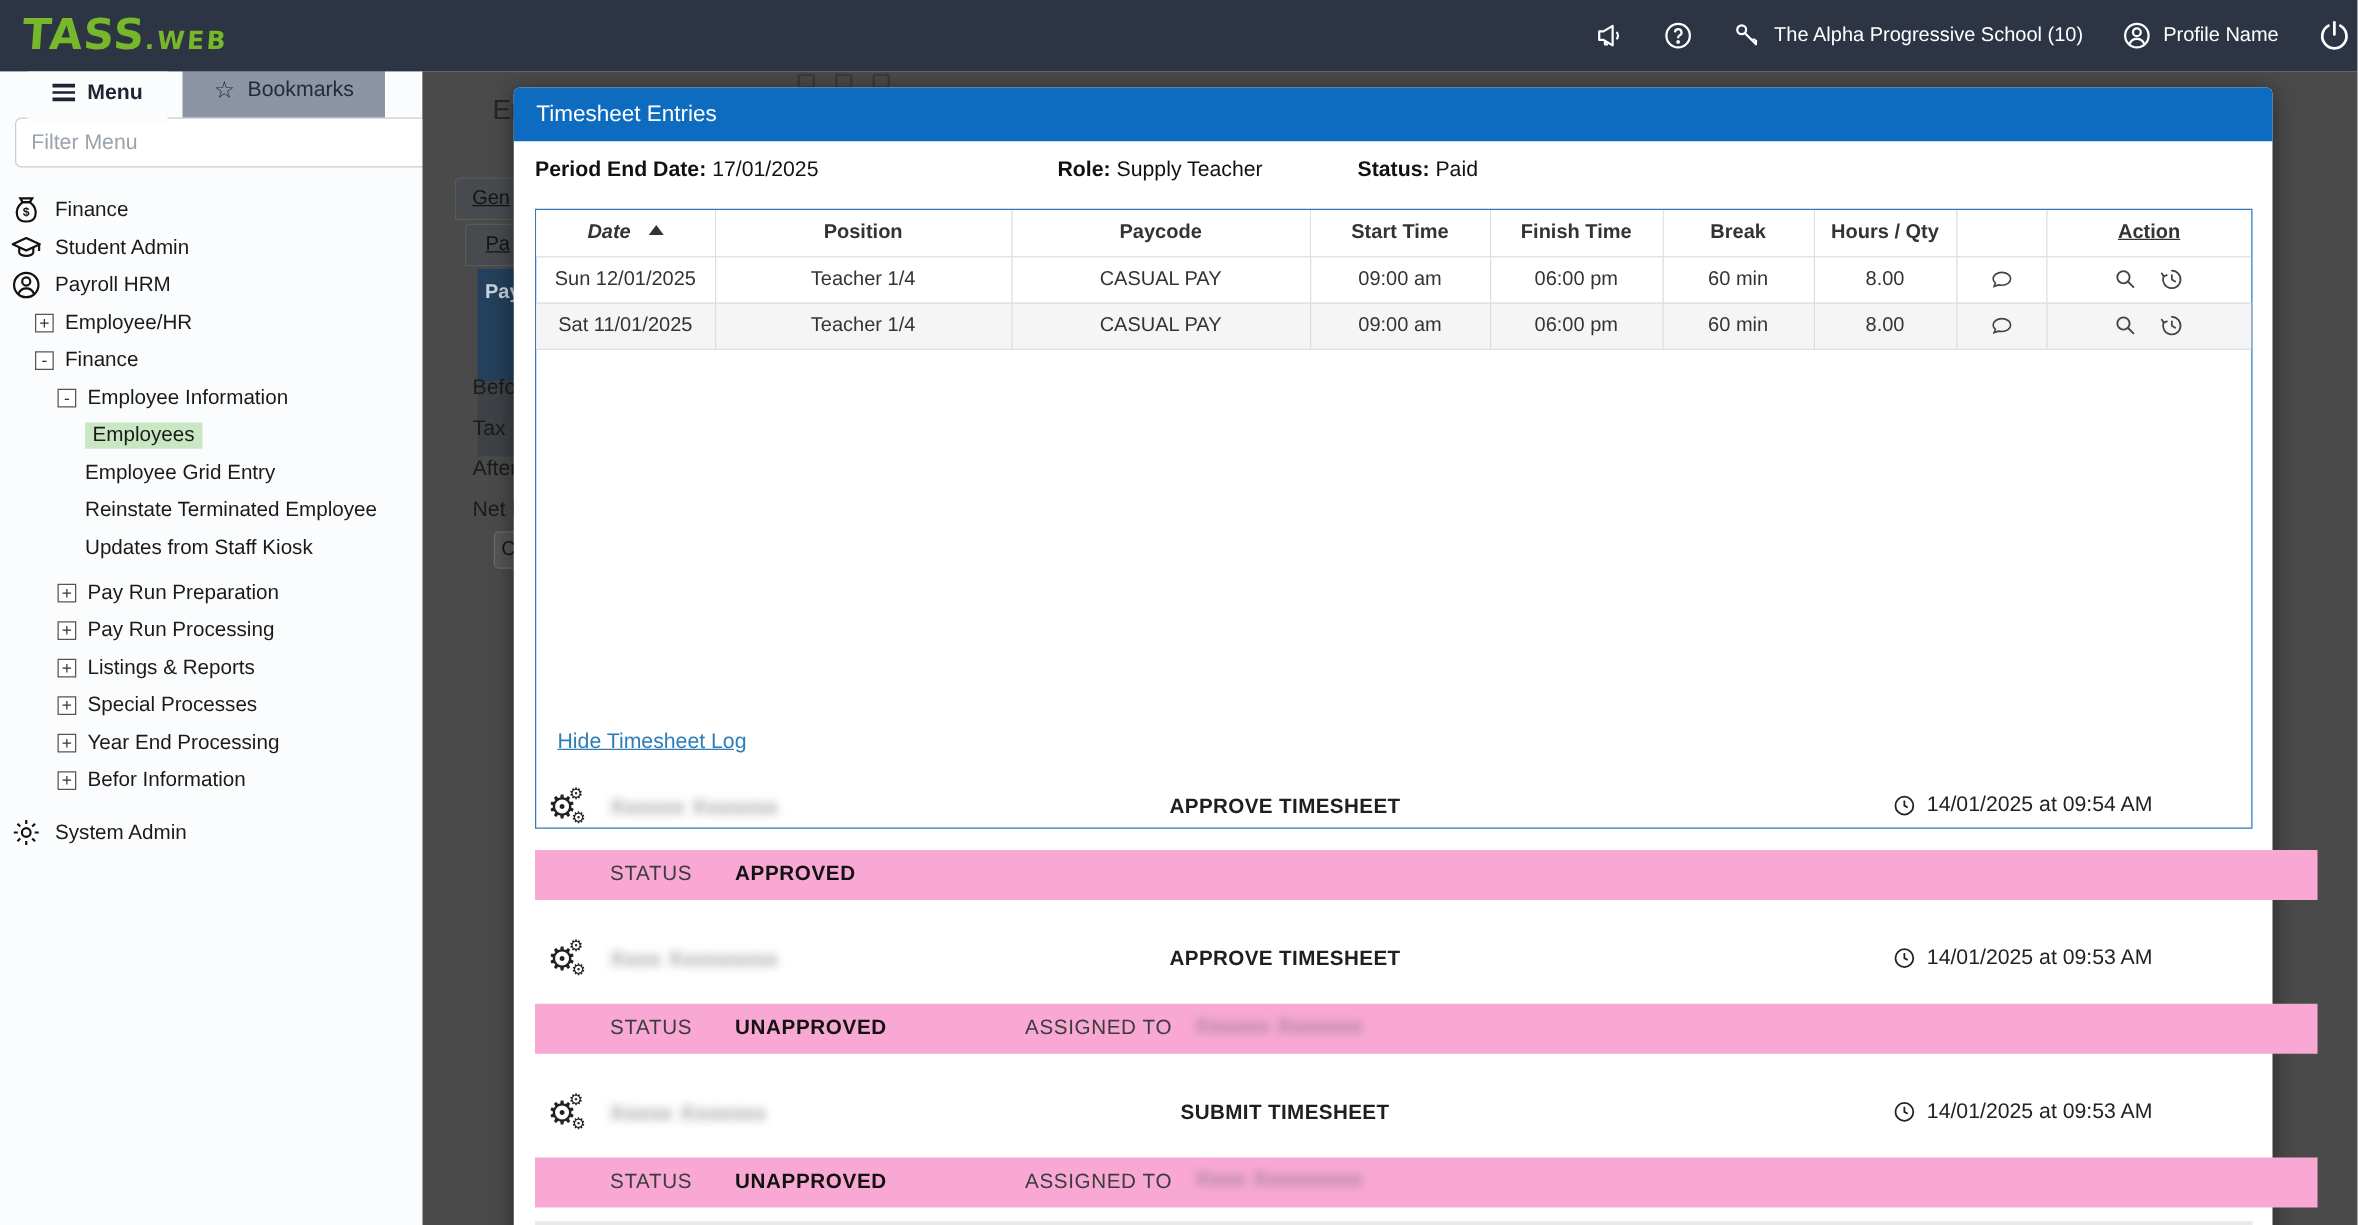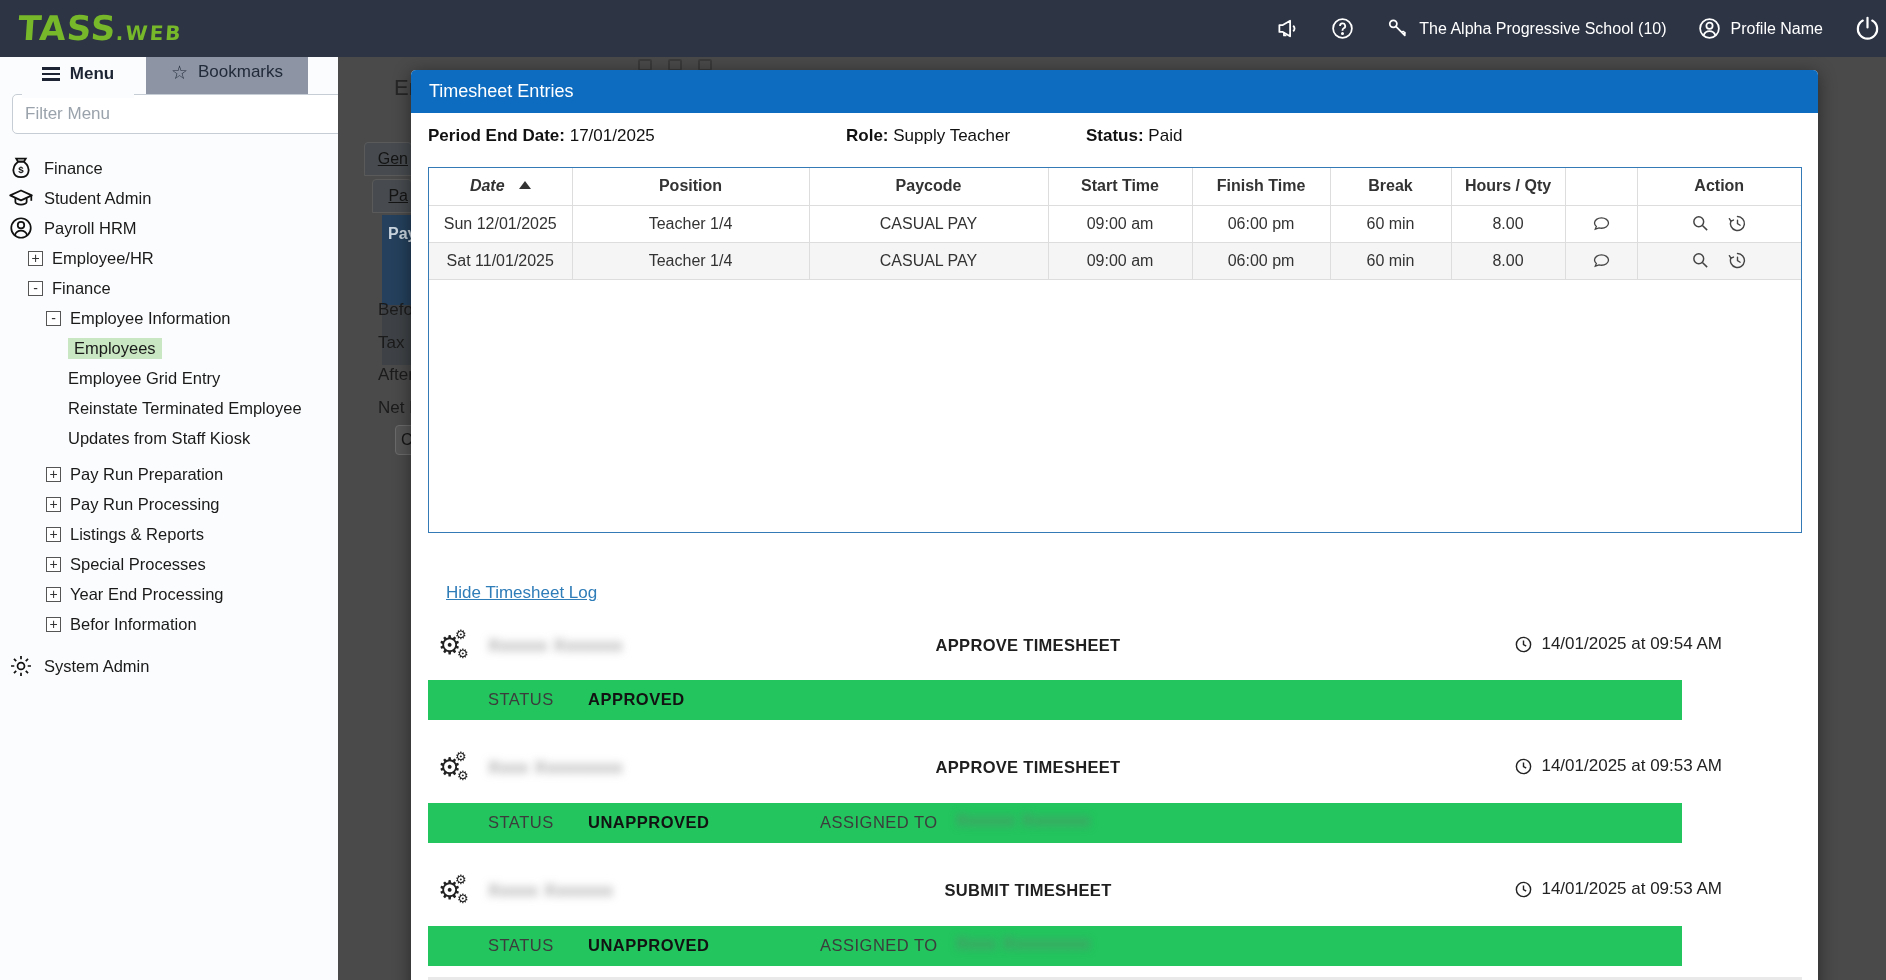--- a/index.html
+++ b/index.html
@@ -68,26 +68,26 @@
            border-radius:5px 5px 0 0; box-shadow:0 3px 18px rgba(0,0,0,.45); }
   .m-head { height:43px; background:#0e6cc0; border-radius:5px 5px 0 0; display:flex; align-items:center;
             padding-left:18px; color:#fff; font-size:18px; }
   .m-info { position:absolute; left:0; top:56px; width:100%; height:30px; font-size:17px; color:#111; }
   .m-info b { font-weight:bold; }
   .inf-period { position:absolute; left:17px; }
   .inf-role   { position:absolute; left:435px; }
   .inf-status { position:absolute; left:675px; }
 
   
-  .grid-wrap { position:absolute; left:17px; top:97px; width:1374px; height:366px; border:1px solid #337ab7; background:#fff; }
+  .grid-wrap { position:absolute; left:17px; top:97px; width:1374px; height:496px; border:1px solid #337ab7; background:#fff; }
   table.grid { border-collapse:collapse; width:1372px; table-layout:fixed; font-size:16px; color:#333; }
   .grid th { font-weight:bold; height:37px; border-right:1px solid #ddd; border-bottom:1px solid #ddd; text-align:center;
              background:#fff; position:relative; }
   .grid td { height:37px; border-right:1px solid #ddd; border-bottom:1px solid #ddd; text-align:center; }
-  .grid th:last-child, .grid td:last-child { border-right:none; }
+  .grid th:last-child, .grid td:last-child { border-right:none;text-decoration:underline; }
   .grid tr.alt td { background:#f5f5f5; }
   th.th-date { font-style:italic; }
   .sort-asc { display:inline-block; margin-left:14px; vertical-align:2px; width:0; height:0;
               border-left:6px solid transparent; border-right:6px solid transparent; border-bottom:8px solid #333; }
   .cell-ic { width:21px; height:21px; vertical-align:middle; }
   .act-ics { display:flex; justify-content:center; gap:16px; align-items:center; }
 
   .log-link { position:absolute; left:35px; top:513px; font-size:17px; color:#2e7cb8; text-decoration:underline; cursor:pointer; }
 
   
@@ -95,21 +95,21 @@
   .gears { position:absolute; left:10px; top:4px; width:34px; height:34px; color:#222; }
   .gears .g1 { position:absolute; left:0; top:2px; font-size:26px; line-height:1; }
   .gears .g2 { position:absolute; left:17px; top:-3px; font-size:13px; }
   .gears .g3 { position:absolute; left:19px; top:16px; font-size:13px; }
   .blur-name { position:absolute; left:60px; top:10px; font-size:17px; color:#6f6f6f; filter:blur(4px);
                letter-spacing:1px; white-space:nowrap; }
   .log-action { position:absolute; left:440px; top:10px; width:320px; text-align:center; font-weight:bold;
                 font-size:16.5px; color:#1f1f1f; letter-spacing:.3px; }
   .log-time { position:absolute; right:80px; top:8px; display:flex; align-items:center; gap:8px; font-size:17px; color:#222; }
   .clock-ic { width:19px; height:19px; }
-  .log-bar { position:absolute; left:17px; width:1254px; height:40px; background:#22c55e; font-size:16.5px; color:#3c3c3c; }
+  .log-bar { position:absolute; left:17px; width:1426px; height:40px; background:#f9a8d4; font-size:16.5px; color:#3c3c3c; }
   .lb-status-l { position:absolute; left:60px; top:10px; letter-spacing:.5px; }
   .lb-status-v { position:absolute; left:160px; top:10px; font-weight:bold; color:#121212; letter-spacing:.5px; }
   .lb-asg-l { position:absolute; left:392px; top:10px; letter-spacing:.5px; }
   .lb-asg-v { position:absolute; left:528px; top:8px; font-size:17px; color:#6f6f6f; filter:blur(4px); letter-spacing:1px; }
   .bottom-line { position:absolute; left:17px; top:907px; width:1374px; height:3px; background:#e9e9e9; }
 </style>
 </head>
 <body>
 
 <div id="stage">

